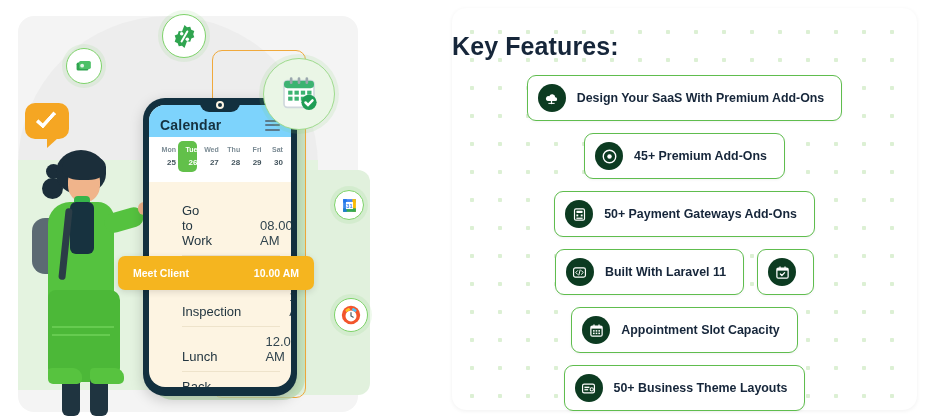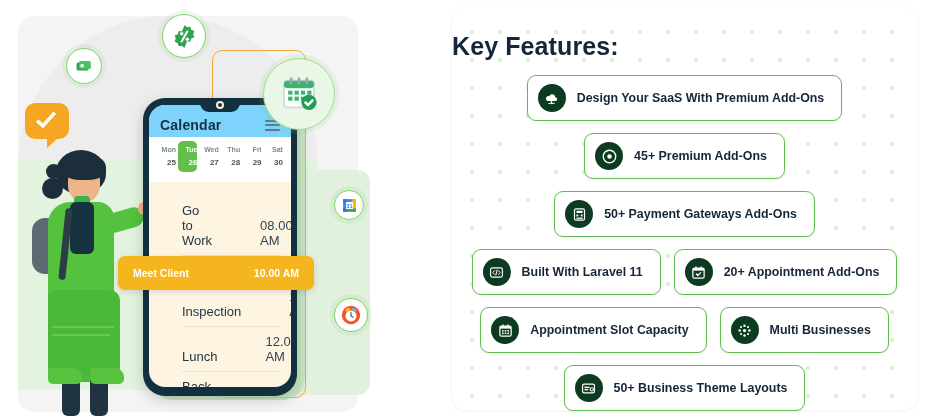--- a/index.html
+++ b/index.html
@@ -380,21 +380,20 @@
         <div class="pill">
           <span class="ico">
             <svg viewBox="0 0 24 24">
                 <rect x="3" y="5" width="18" height="16" rx="2.4" fill="none" stroke="#fff" stroke-width="2"></rect>
                 <rect x="3" y="5" width="18" height="4" fill="#fff"></rect>
                 <rect x="7" y="2" width="2" height="4" rx="1"></rect>
                 <rect x="15" y="2" width="2" height="4" rx="1"></rect>
                 <path d="M8.6 14.4l2.4 2.4 4.4-4.6" stroke="#fff" stroke-width="2" fill="none" stroke-linecap="round" stroke-linejoin="round"></path>
               </svg>
           </span>
-          <span class="lbl">20+ Appointment Add-Ons</span>
         </div>
       </div>
 
       <div class="row">
         <div class="pill">
           <span class="ico">
             <svg viewBox="0 0 24 24">
                 <rect x="3" y="5" width="18" height="16" rx="2.4" fill="none" stroke="#fff" stroke-width="2"></rect>
                 <rect x="3" y="5" width="18" height="4" fill="#fff"></rect>
                 <rect x="7" y="2" width="2" height="4" rx="1"></rect>
@@ -402,36 +401,20 @@
                 <rect x="6.4" y="11.4" width="2.6" height="2.4"></rect>
                 <rect x="10.7" y="11.4" width="2.6" height="2.4"></rect>
                 <rect x="15" y="11.4" width="2.6" height="2.4"></rect>
                 <rect x="6.4" y="15.4" width="2.6" height="2.4"></rect>
                 <rect x="10.7" y="15.4" width="2.6" height="2.4"></rect>
                 <rect x="15" y="15.4" width="2.6" height="2.4"></rect>
               </svg>
           </span>
           <span class="lbl">Appointment Slot Capacity</span>
         </div>
-        <div class="pill">
-          <span class="ico">
-            <svg viewBox="0 0 24 24">
-                <circle cx="12" cy="12" r="2.6"></circle>
-                <circle cx="12" cy="4.2" r="2"></circle>
-                <circle cx="12" cy="19.8" r="2"></circle>
-                <circle cx="4.2" cy="12" r="2"></circle>
-                <circle cx="19.8" cy="12" r="2"></circle>
-                <circle cx="6.4" cy="6.4" r="1.7"></circle>
-                <circle cx="17.6" cy="17.6" r="1.7"></circle>
-                <circle cx="17.6" cy="6.4" r="1.7"></circle>
-                <circle cx="6.4" cy="17.6" r="1.7"></circle>
-              </svg>
-          </span>
-          <span class="lbl">Multi Businesses</span>
-        </div>
       </div>
 
       <div class="row">
         <div class="pill">
           <span class="ico">
             <svg viewBox="0 0 24 24">
                 <rect x="2.5" y="5" width="19" height="14" rx="2.6" fill="none" stroke="#fff" stroke-width="1.9"></rect>
                 <rect x="5.5" y="9" width="8" height="2.4"></rect>
                 <rect x="5.5" y="13" width="6" height="2"></rect>
                 <circle cx="17.2" cy="13.4" r="2.6" fill="none" stroke="#fff" stroke-width="1.7"></circle>

